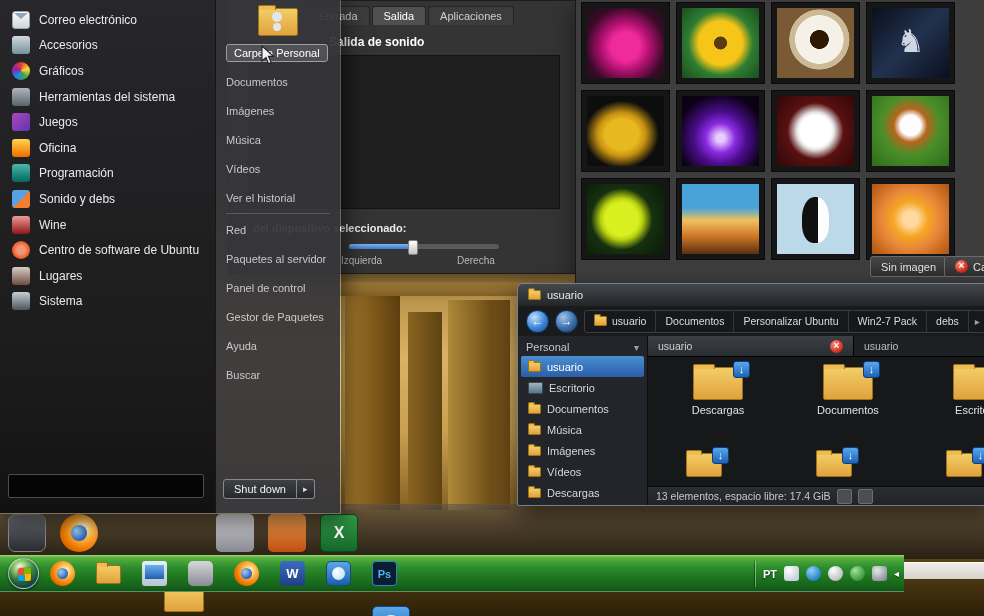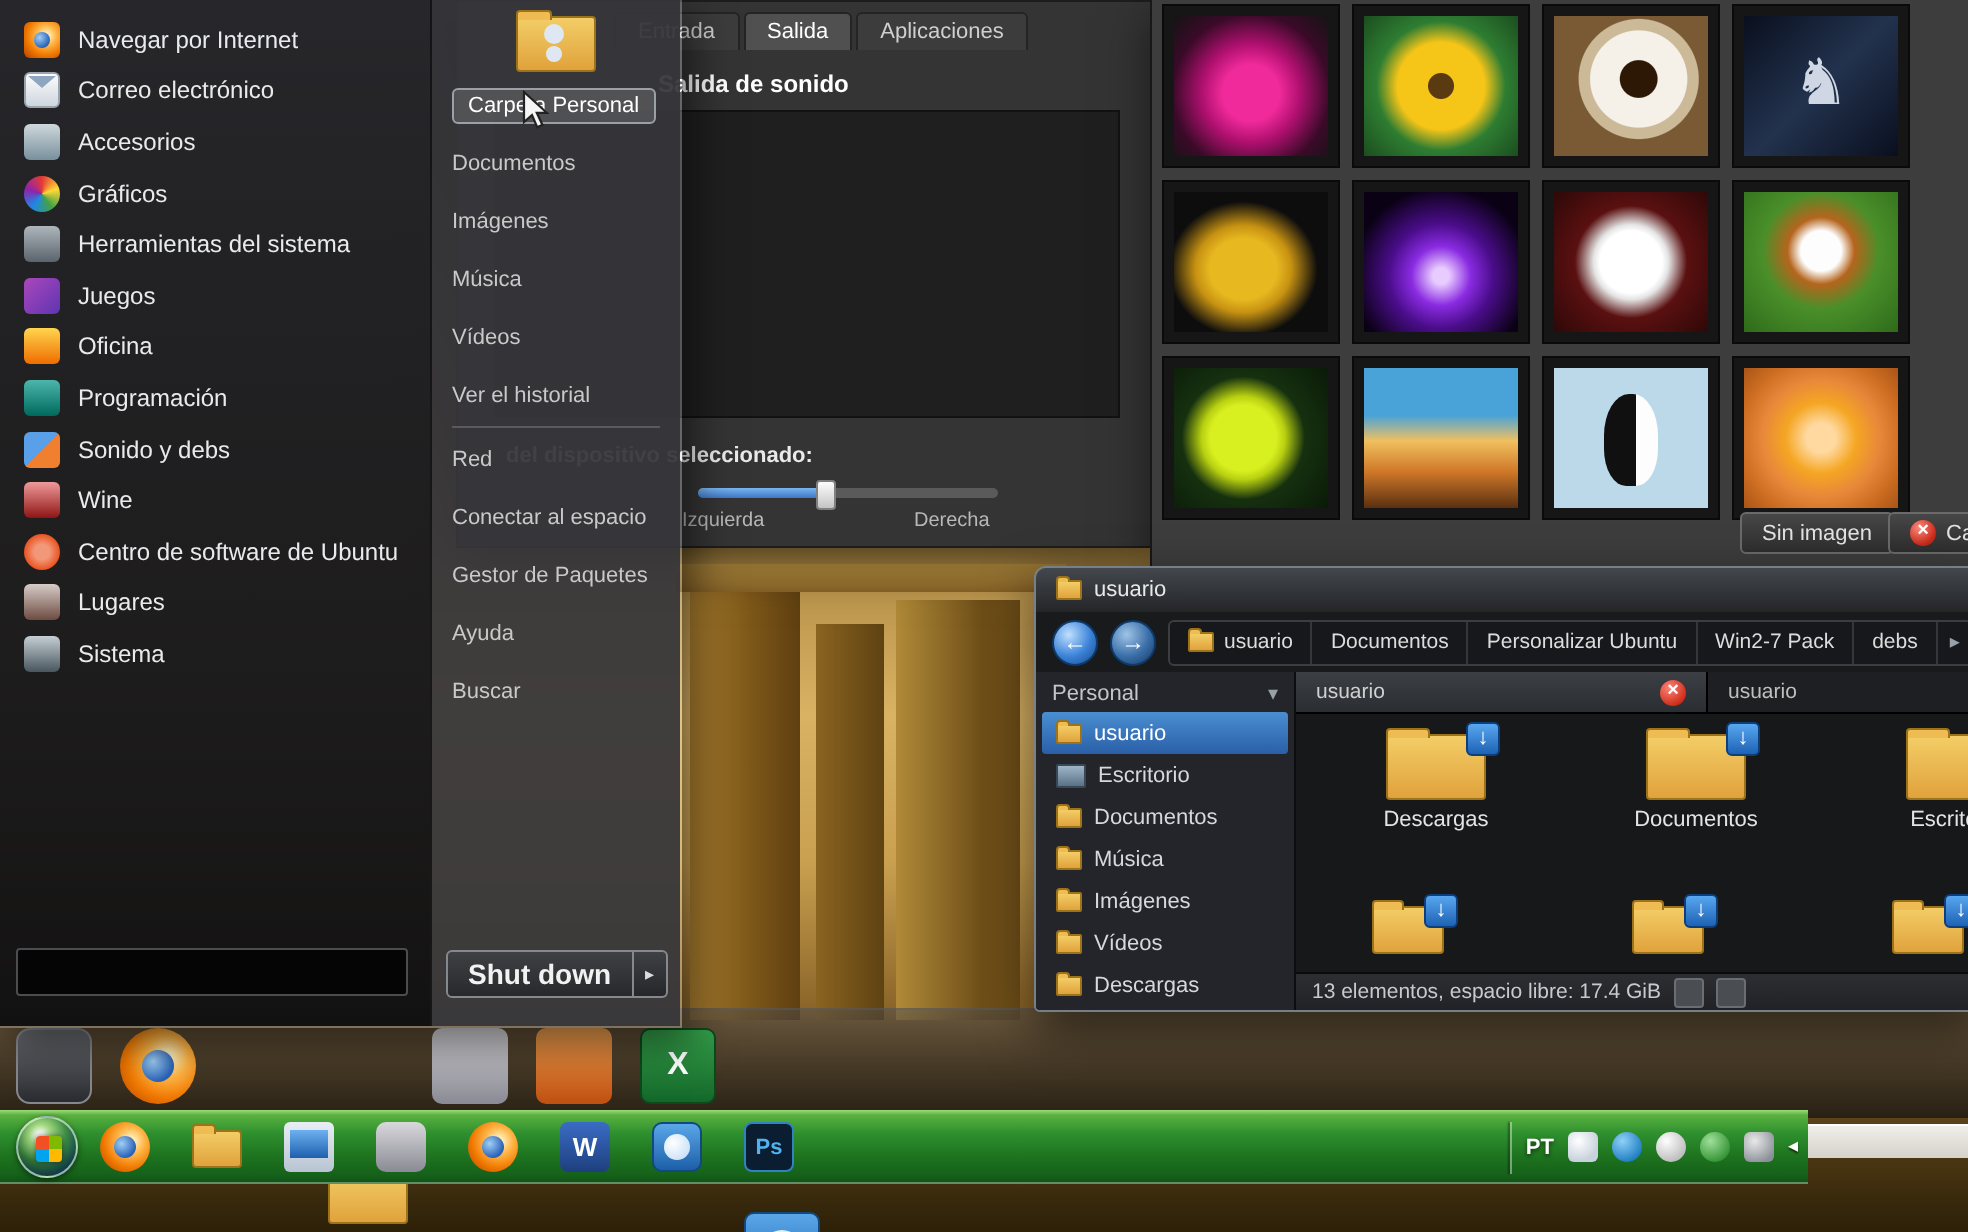--- a/index.html
+++ b/index.html
@@ -171,21 +171,21 @@
     background:linear-gradient(180deg,#f3cd66,#e0a23c);border:1px solid #9c7318;border-radius:2px;}
   .user-fldr::before{content:"";position:absolute;top:-4px;left:-1px;width:42%;height:4px;
     background:#eebc52;border:1px solid #9c7318;border-bottom:none;border-radius:2px 2px 0 0;}
   .user-fldr::after{content:"";position:absolute;left:13px;top:3px;width:10px;height:10px;border-radius:50%;
     background:#dfe8f2;box-shadow:0 10px 0 -1px #dfe8f2;}
   .sr-item{height:29px;display:flex;align-items:center;padding:0 10px;font-size:11px;color:#c9c9c9;}
   .sr-item .boxed{border:1px solid #9aa0a6;background:rgba(255,255,255,.14);border-radius:3px;padding:2px 7px;color:#fff;}
   .sr-sep{height:1px;background:rgba(255,255,255,.18);margin:1px 10px;}
   .sm-shutdown{position:absolute;left:7px;bottom:14px;display:flex;}
   .shutdown-btn{background:linear-gradient(#3e4044,#28292c);border:1px solid #85888c;
-    border-radius:3px 0 0 3px;color:#f2f2f2;font-size:14px;padding:3px 10px;font-weight:bold;}
+    border-radius:3px 0 0 3px;color:#f2f2f2;font-size:11px;padding:3px 10px;}
   .shutdown-arrow{border:1px solid #85888c;border-left:none;border-radius:0 3px 3px 0;
     background:linear-gradient(#3e4044,#26272a);color:#ddd;font-size:9px;padding:3px 6px;display:flex;align-items:center;}
   .shutdown-arrow::after{content:"▸";}
 
   
   .strip{position:absolute;left:0;top:562px;width:984px;height:17px;z-index:4;box-sizing:border-box;
     background:linear-gradient(#f0eee9,#d5d2ca);border-top:1px solid #fff;
     display:flex;align-items:center;padding-left:6px;font-size:11px;color:#33322e;}
   .taskbar{position:absolute;left:0;top:555px;width:904px;height:37px;z-index:5;
     background:linear-gradient(180deg,#9ddc7a 0%,#59b13f 7%,#2e8f2e 32%,#1e741f 62%,#15611a 88%,#0f4f14 100%);
@@ -412,24 +412,20 @@
           <span class="status-ic"></span>
           <span class="status-ic"></span>
         </div>
       </div>
     </div>
   </div>
 
   <div class="startmenu">
     <div class="sm-left">
       <div class="sm-item">
-        <span class="mi ic-fx"></span>
-        <span>Navegar por Internet</span>
-      </div>
-      <div class="sm-item">
         <span class="mi mi1"></span>
         <span>Correo electrónico</span>
       </div>
       <div class="sm-item">
         <span class="mi mi2"></span>
         <span>Accesorios</span>
       </div>
       <div class="sm-item">
         <span class="mi mi3"></span>
         <span>Gráficos</span>
@@ -490,21 +486,24 @@
           <span>Vídeos</span>
         </div>
       <div class="sr-item">
           <span>Ver el historial</span>
         </div>
       <div class="sr-sep"></div>
       <div class="sr-item">
           <span>Red</span>
         </div>
       <div class="sr-item">
-          <span>Conectar al espacio</span>
+          <span>Paquetes al servidor</span>
+        </div>
+      <div class="sr-item">
+          <span>Panel de control</span>
         </div>
       <div class="sr-item">
           <span>Gestor de Paquetes</span>
         </div>
       <div class="sr-item">
           <span>Ayuda</span>
         </div>
       <div class="sr-item">
           <span>Buscar</span>
         </div>

